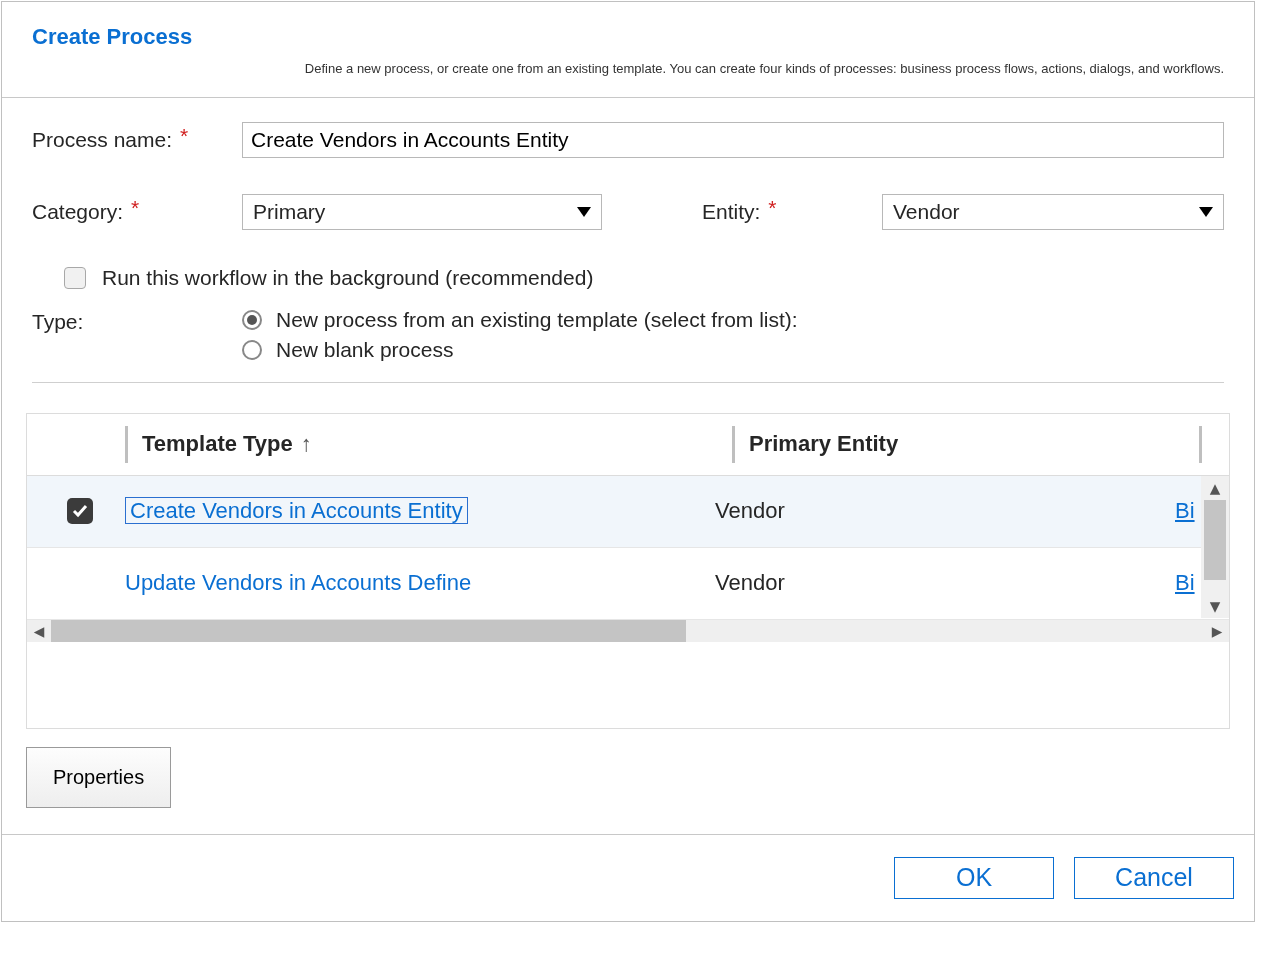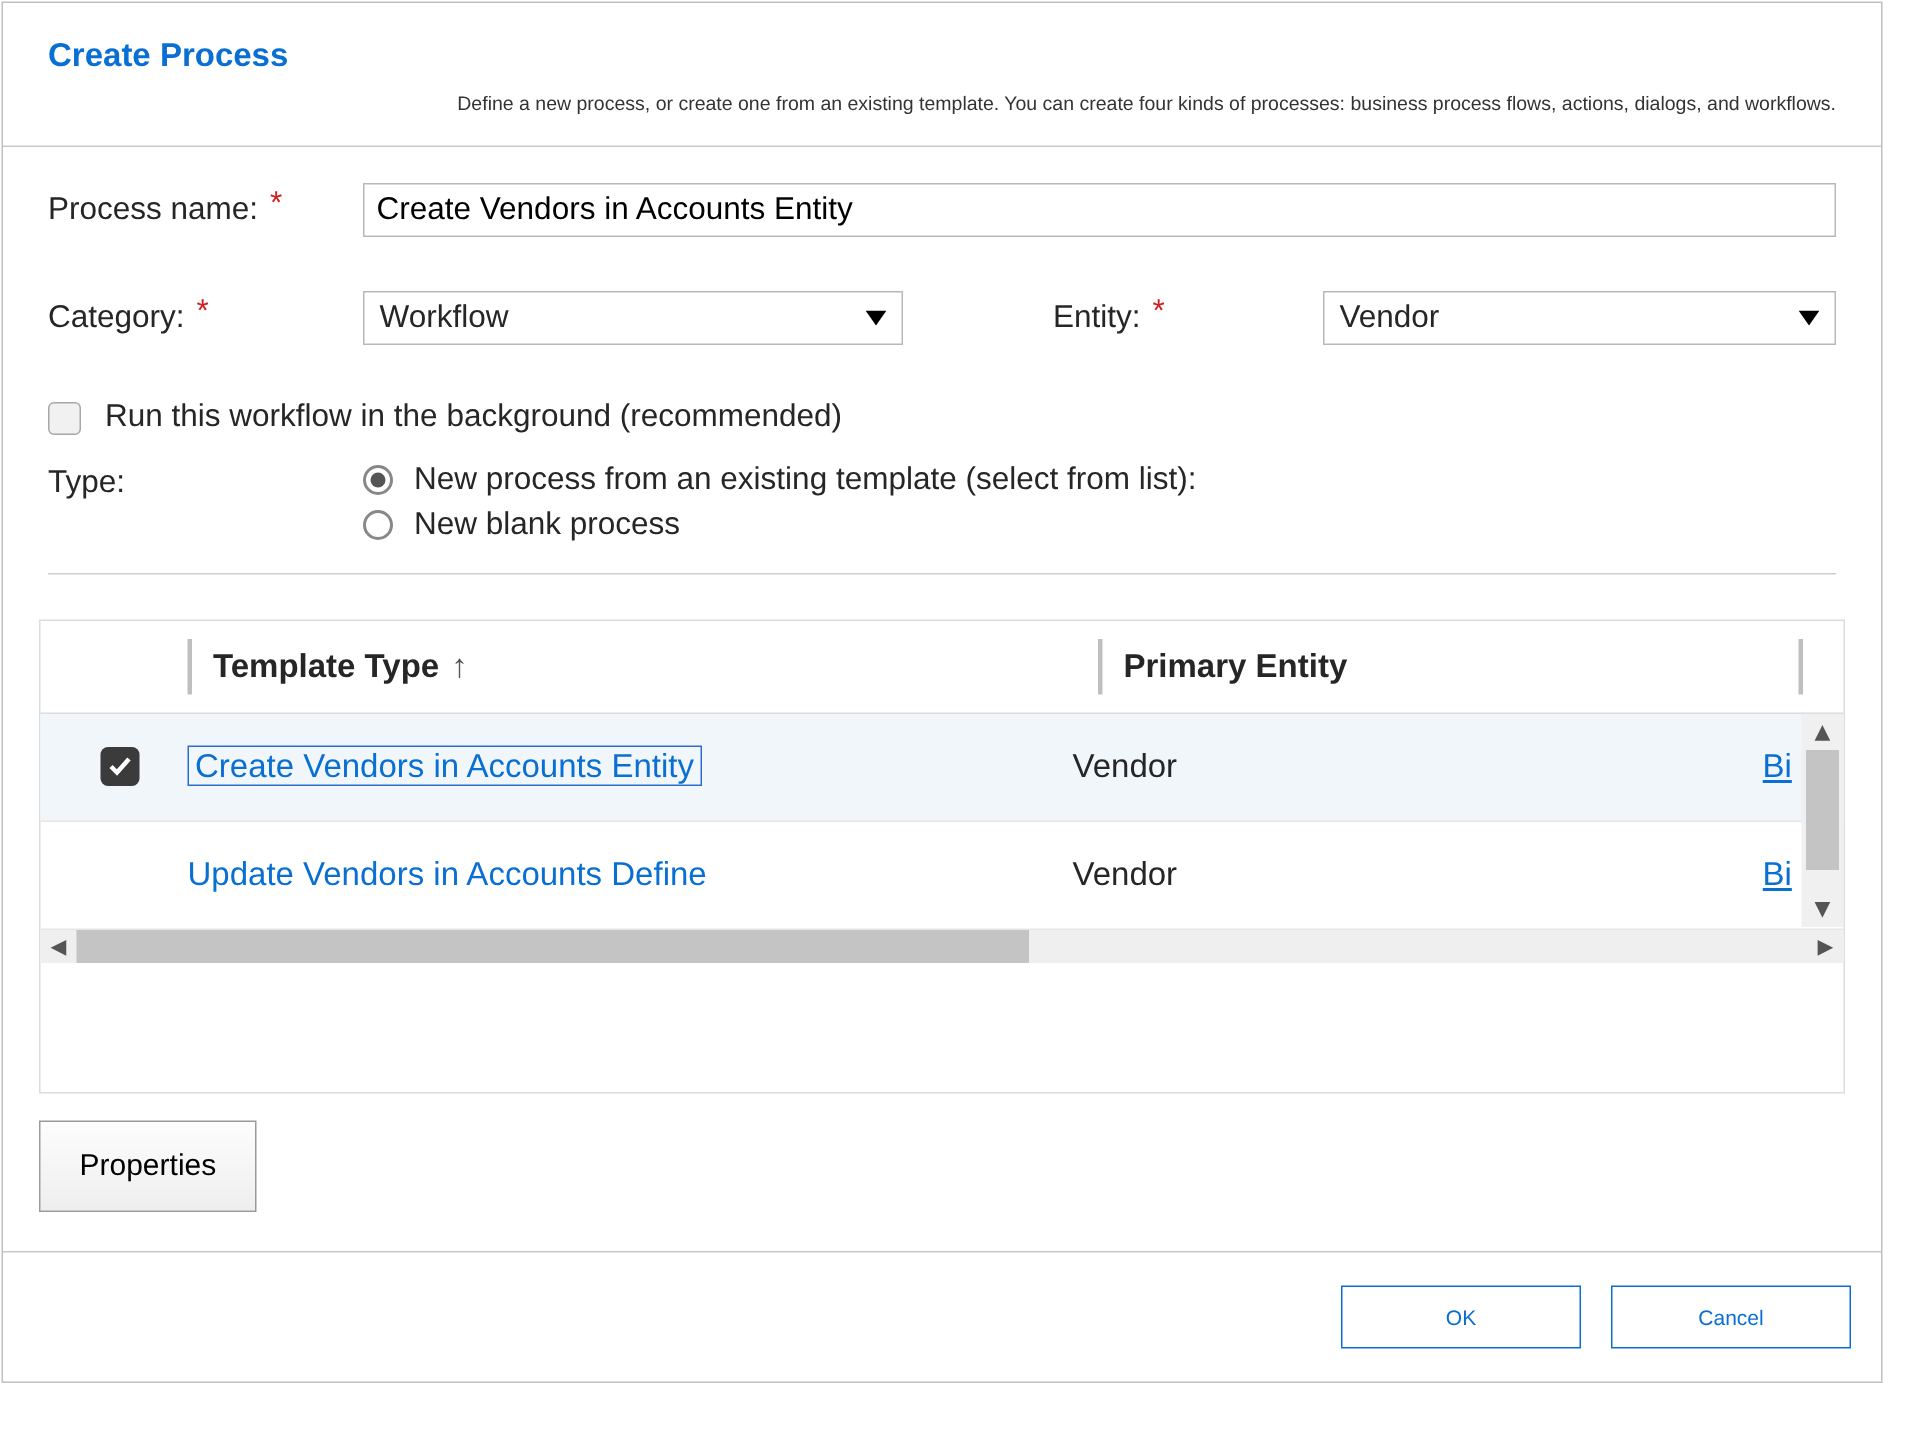--- a/index.html
+++ b/index.html
@@ -76,22 +76,23 @@
 }
 .select-caret {
   position: absolute;
   right: 10px;
   top: 50%;
   transform: translateY(-50%);
 }
 .select-caret svg { display:block; }
 .checkbox-row {
   display: flex;
-  align-items: flex-end;
+  align-items: center;
   margin-bottom: 18px;
+  margin-left: 32px;
 }
 .cb {
   width: 22px;
   height: 22px;
   border: 1px solid #a8a8a8;
   border-radius: 4px;
   background: #f1f1f1;
   margin-right: 16px;
 }
 .radio-block {
@@ -266,21 +267,21 @@
   display:flex;
   justify-content:flex-end;
   gap: 20px;
 }
 .fbtn {
   width: 160px;
   height: 42px;
   border: 1px solid #0a6fd2;
   background:#fff;
   color:#0a6fd2;
-  font-size: 14px;
+  font-size: 25px;
   font-family:inherit;
   cursor:pointer;
 }
 </style>
 </head>
 <body>
 
 <div class="dialog">
 
   <div class="header">
@@ -297,21 +298,21 @@
       </div>
       <input class="text-input" value="Create Vendors in Accounts Entity" style="">
     </div>
 
     <div class="row">
       <div class="label">
         <span>Category:</span>
           <span class="req">*</span>
       </div>
       <div class="select-wrap" style="width:360px;">
-        <span>Workflow</span>
+        <span>Primary</span>
         <span class="select-caret">
           <svg width="14" height="10">
               <polygon points="0,0 14,0 7,10" fill="#000"></polygon>
             </svg>
         </span>
       </div>
       <div style="flex:0 0 100px;"></div>
       <div class="label" style="min-width:180px;">
         <span>Entity:</span>
           <span class="req">*</span>

